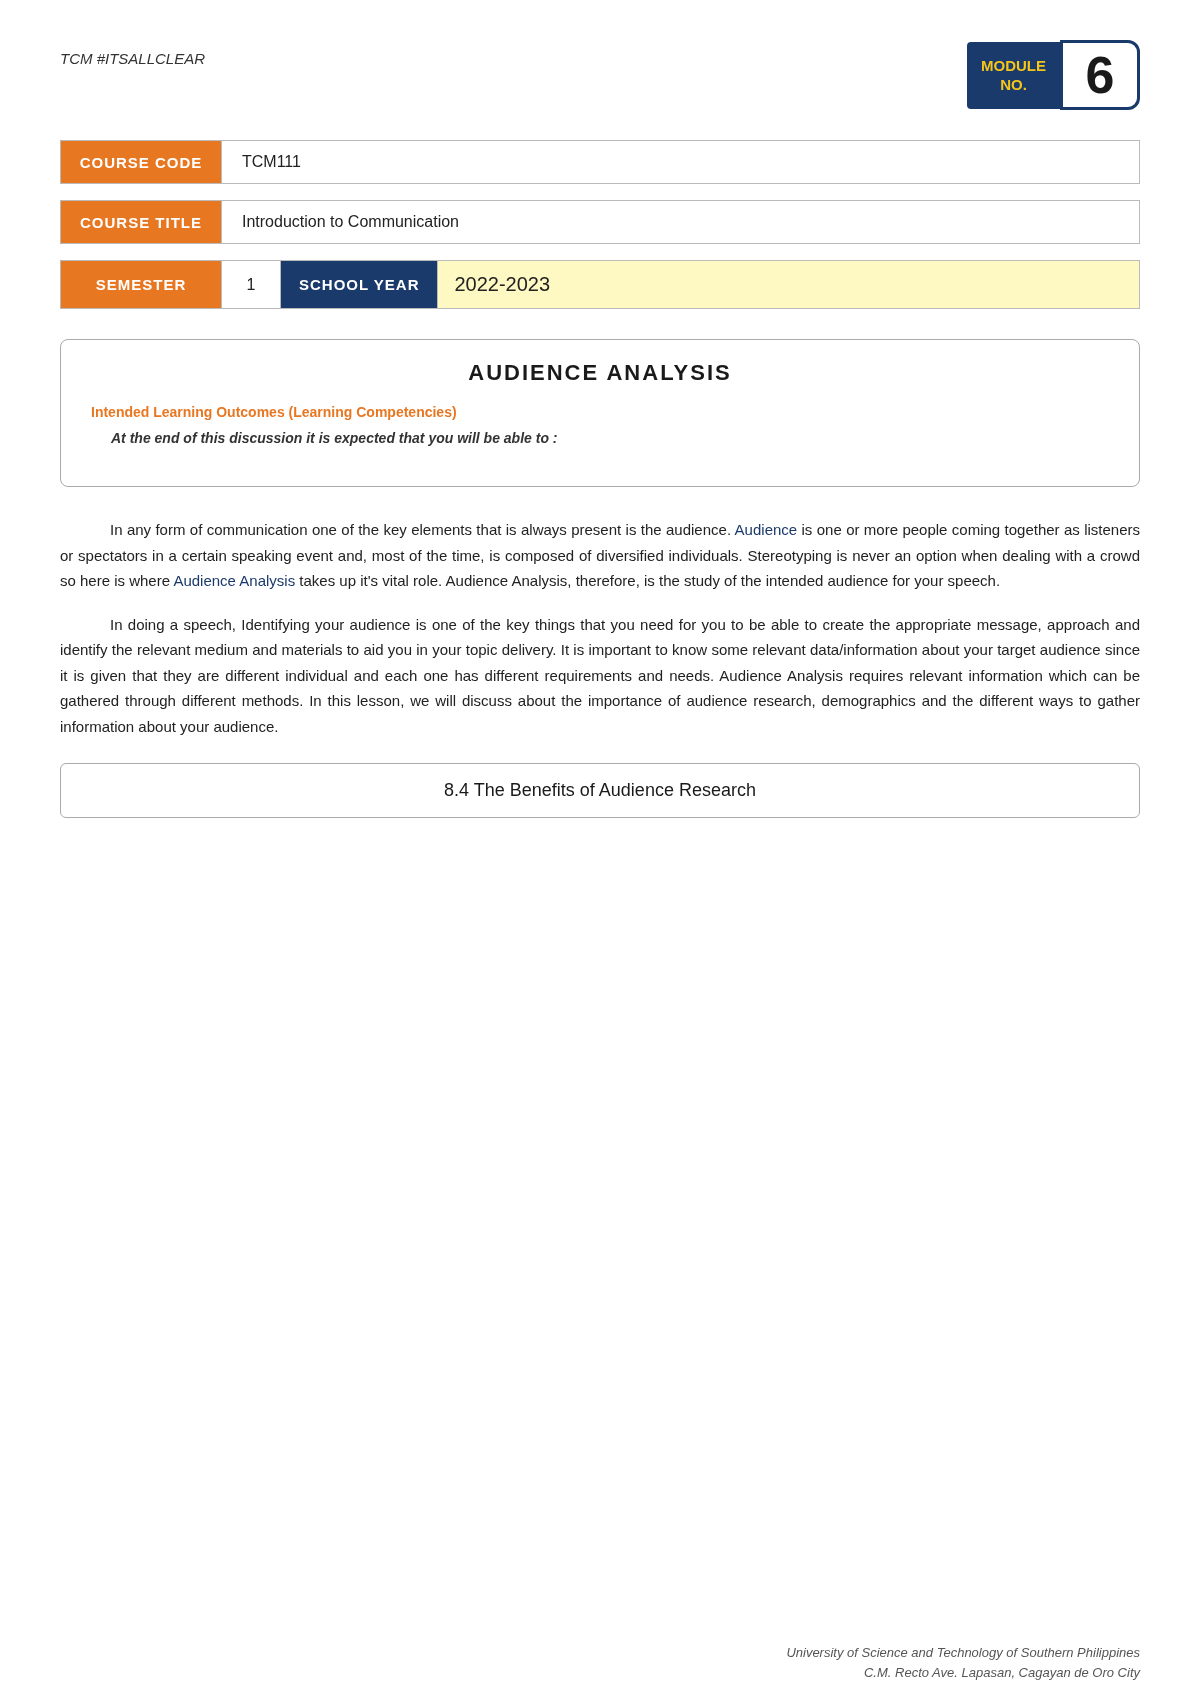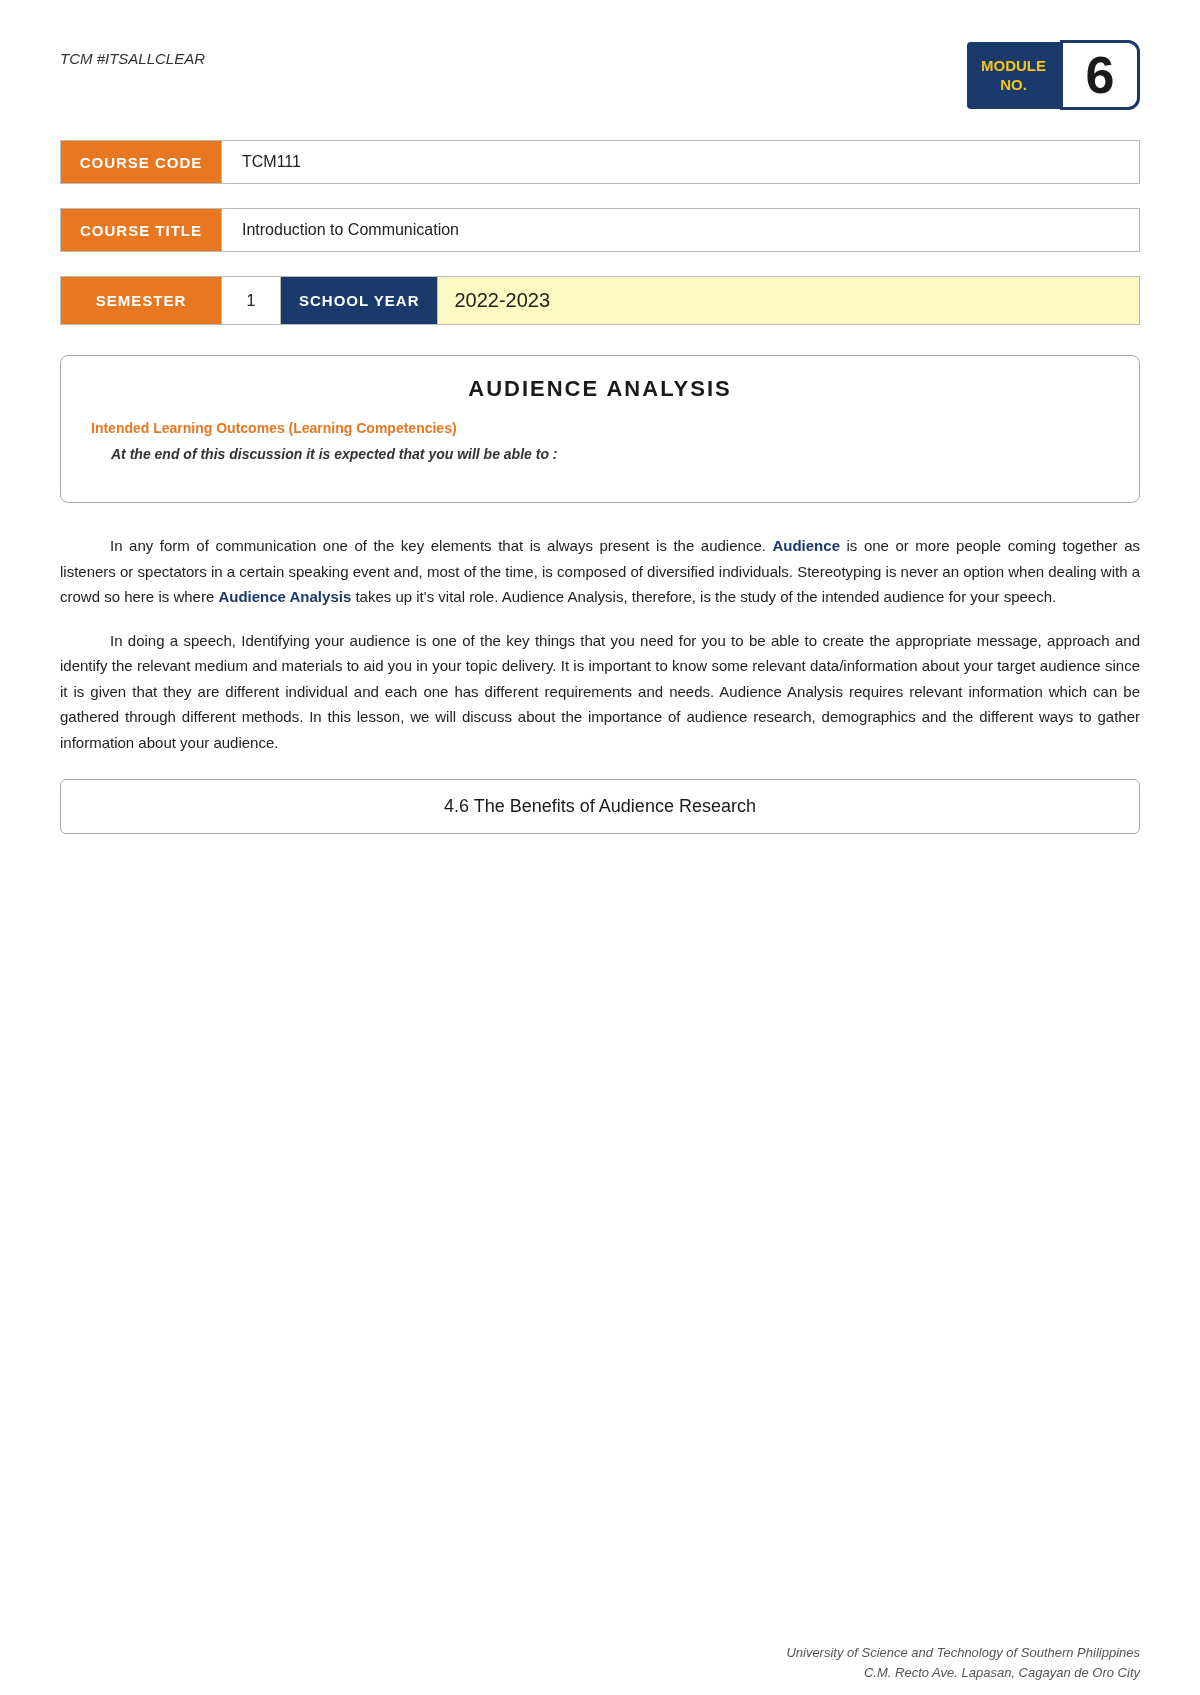--- a/index.html
+++ b/index.html
@@ -64,21 +64,21 @@
     }
 
     
     .course-info {
       margin-bottom: 30px;
     }
 
     .info-row {
       display: flex;
       align-items: stretch;
-      margin-bottom: 24px;
+      margin-bottom: 16px;
       border: 1.5px solid #bbb;
       justify-content: center;
     }
 
     .info-label {
       background-color: #e87722;
       color: #ffffff;
       font-weight: bold;
       font-size: 15px;
       letter-spacing: 1px;
@@ -221,21 +221,21 @@
       color: #222;
       text-align: justify;
     }
 
     .body-text p {
       margin-bottom: 18px;
       text-indent: 50px;
     }
 
     .bold-text {
-      font-weight: bold;
+      font-weight: normal;
       color: #1a3a6b;
     }
 
     
     .section-heading-box {
       border: 1.5px solid #aaa;
       border-radius: 6px;
       padding: 16px 30px;
       text-align: center;
       font-size: 18px;
@@ -294,19 +294,19 @@
 </div>
 
 <div class="body-text">
   <p>
     <span>In any form of communication one of the key elements that is always present is the audience. </span><span class="bold-text">Audience</span><span> is one or more people coming together as listeners or spectators in a certain speaking event and, most of the time, is composed of diversified individuals. Stereotyping is never an option when dealing with a crowd so here is where </span><span class="bold-text">Audience Analysis</span><span> takes up it's vital role. Audience Analysis, therefore, is the study of the intended audience for your speech.</span>
   </p>
   <p>In doing a speech, Identifying your audience is one of the key things that you need for you to be able to create the appropriate message, approach and identify the relevant medium and materials to aid you in your topic delivery. It is important to know some relevant data/information about your target audience  since it is given that they are different individual and each one has different requirements and needs. Audience Analysis requires relevant information which can be gathered through different methods. In this lesson, we will discuss about the importance of audience research, demographics and the different ways to gather information about your audience.</p>
 </div>
 
 <div class="section-heading-box">
-  <span>4.6 The Benefits of Audience Research</span>
+  <span>8.4 The Benefits of Audience Research</span>
 </div>
 
 <div class="footer">
   <div>University of Science and Technology of Southern Philippines</div>
   <div>C.M. Recto Ave. Lapasan, Cagayan de Oro City</div>
 </div>
 
 </body></html>

